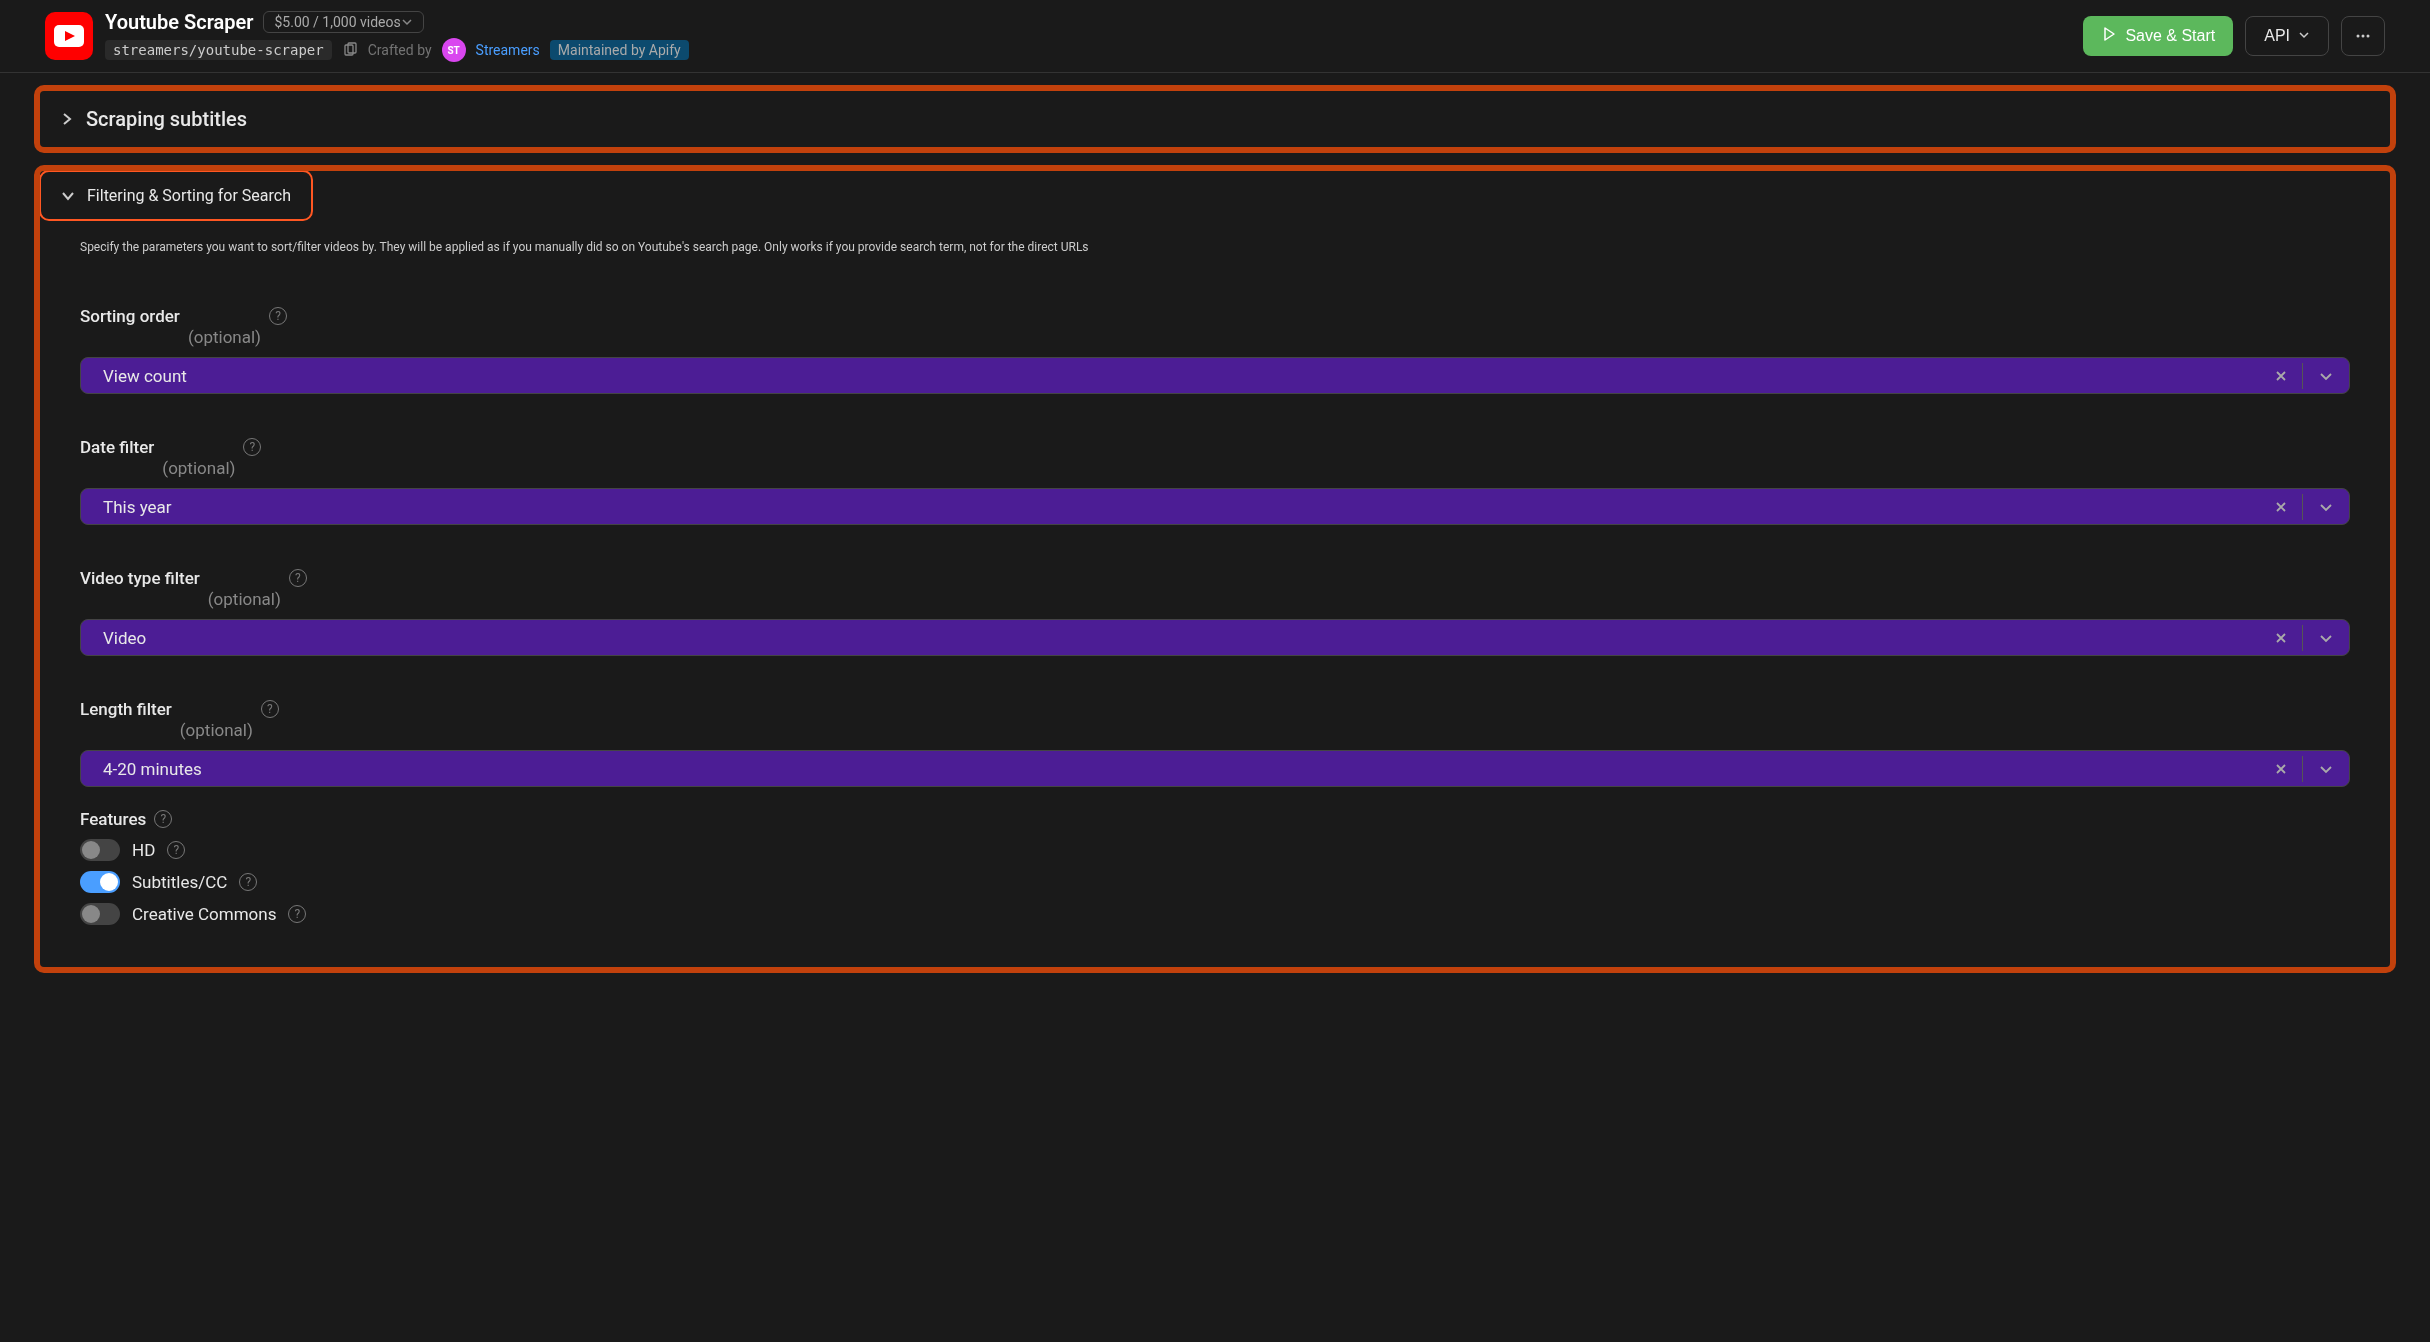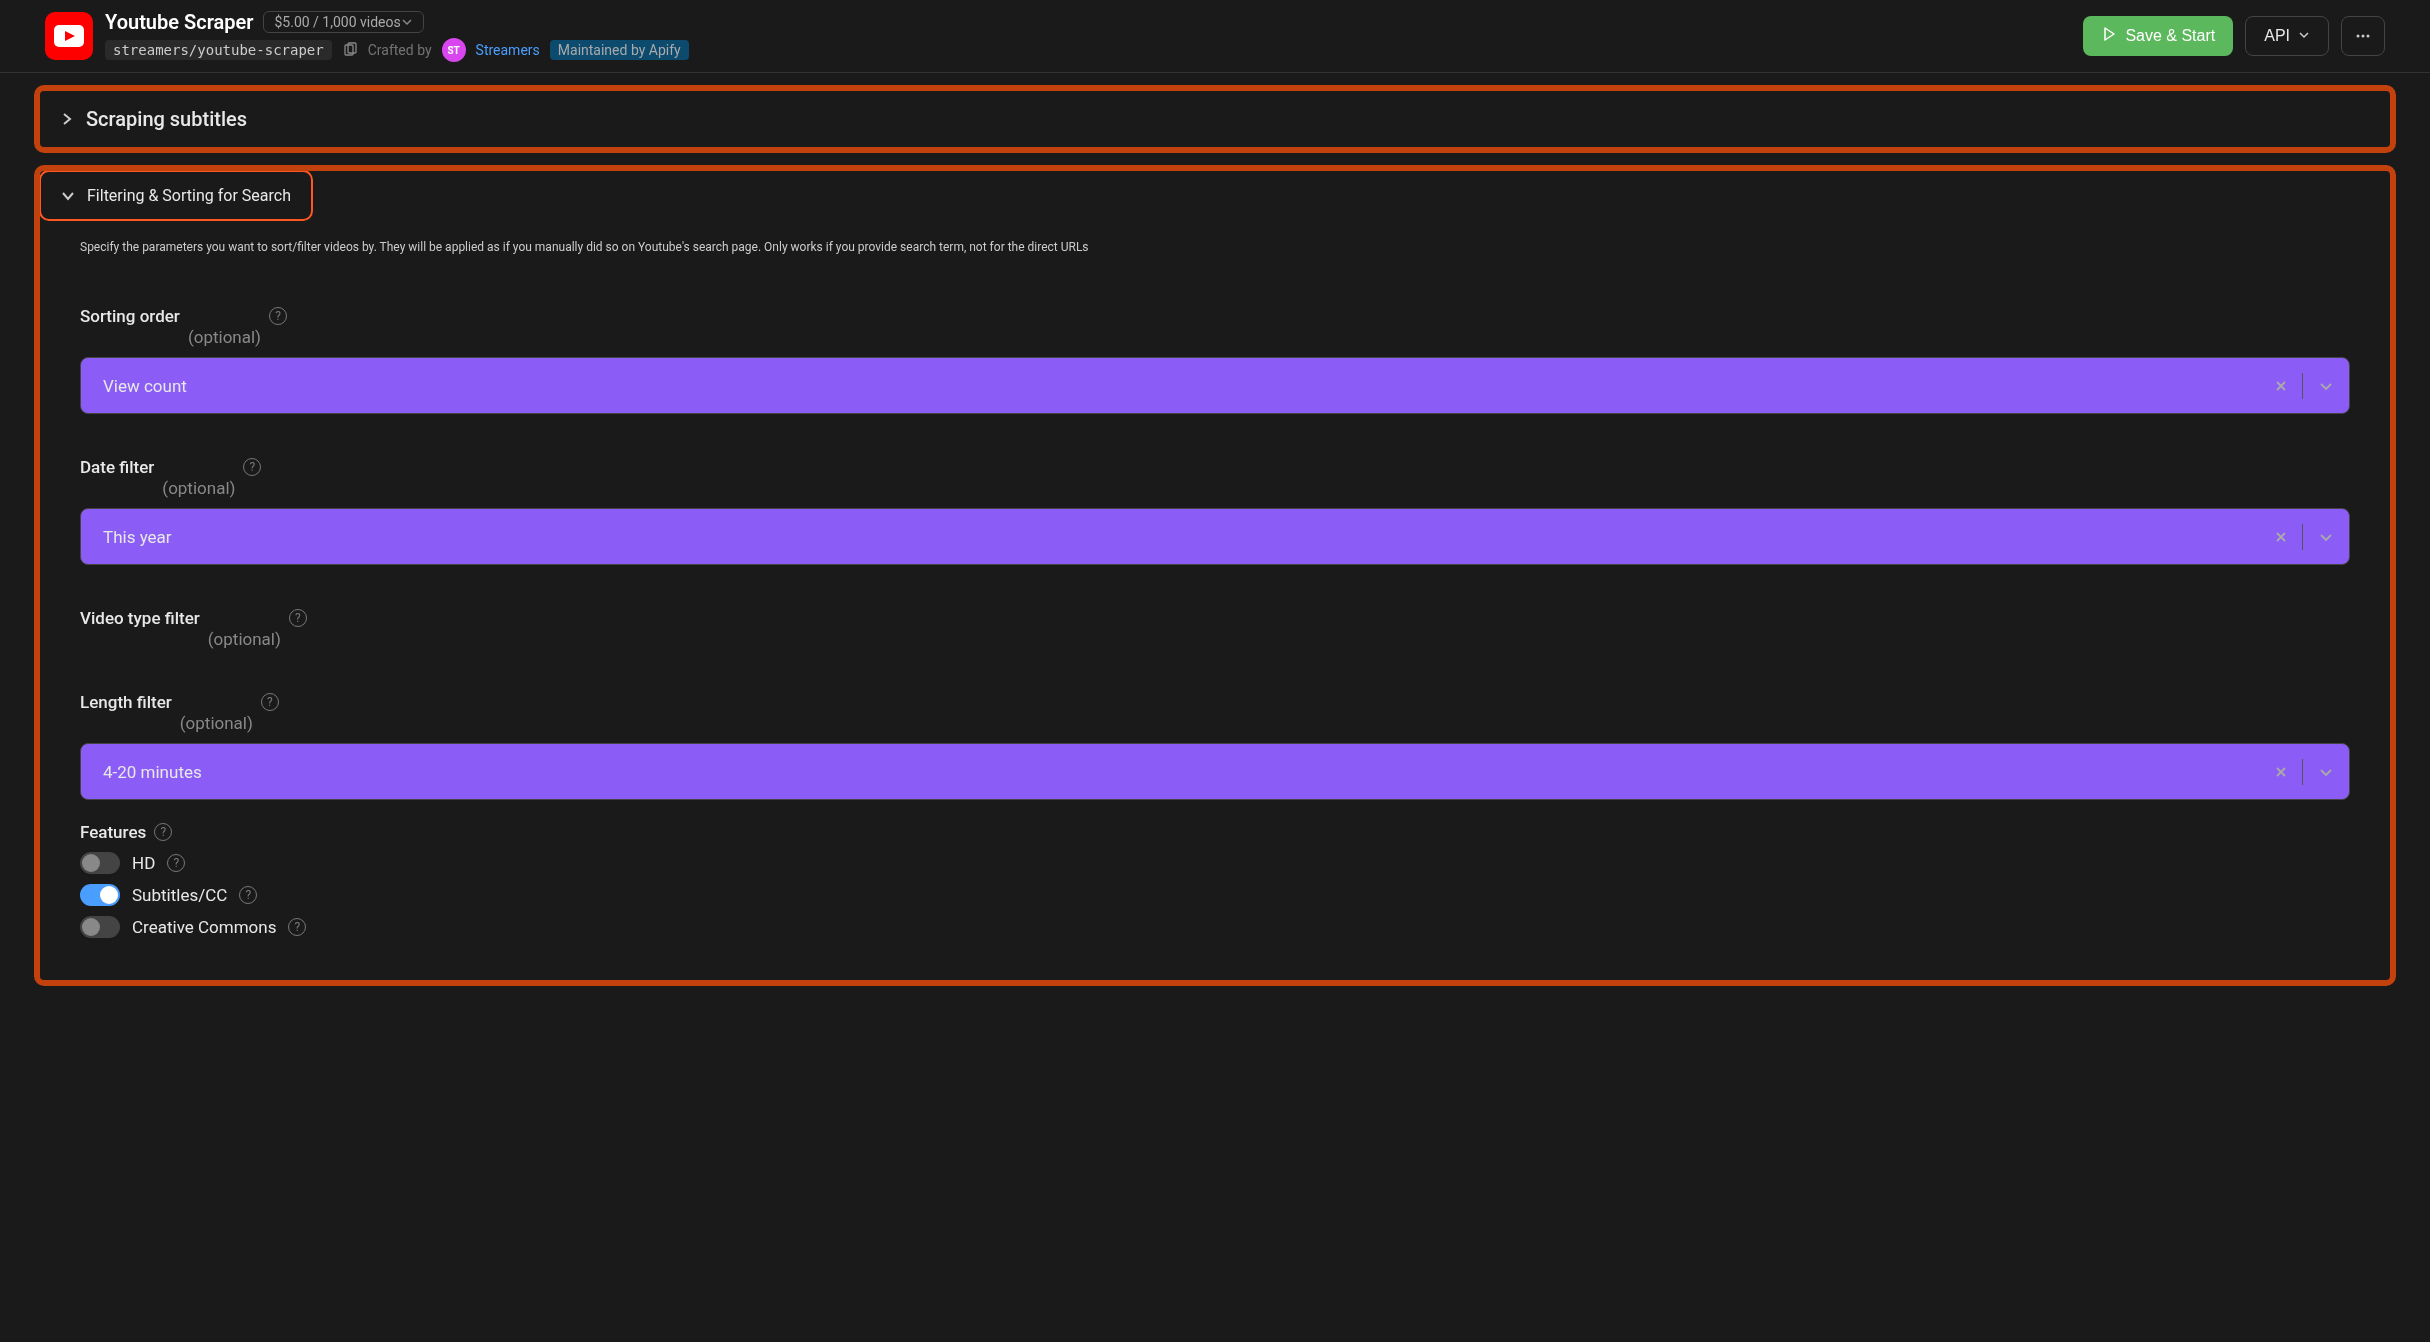--- a/index.html
+++ b/index.html
@@ -163,22 +163,22 @@
       align-items: center;
       justify-content: center;
       font-size: 12px;
       cursor: pointer;
     }
     .select-box {
       display: flex;
       align-items: center;
       border: 1px solid #444;
       border-radius: 8px;
-      background: #8b5cf6;
-      height: 57px;
+      background: #4c1d95;
+      height: 37px;
     }
     .select-value { flex: 1; padding: 0 22px; color: #e8e8e8; font-size: 17px; }
     .select-clear {
       padding: 0 14px;
       color: #aaa;
       cursor: pointer;
       display: flex;
       align-items: center;
       height: 28px;
     }
@@ -353,20 +353,34 @@
           </span>
         </div>
       </div>
 
       <div class="field">
         <div class="field-label-row">
           <span class="field-label">Video type filter</span>
           <span class="optional">(optional)</span>
           <span class="help-icon">?</span>
         </div>
+        <div class="select-box">
+          <span class="select-value">Video</span>
+          <span class="select-clear">
+            <svg width="14" height="14" viewBox="0 0 14 14">
+                <path d="M3 3 L11 11 M11 3 L3 11" stroke="#aaa" stroke-width="1.8"></path>
+              </svg>
+          </span>
+          <span class="select-divider"></span>
+          <span class="select-caret">
+            <svg width="14" height="14" viewBox="0 0 14 14">
+                <path d="M2 5 L7 10 L12 5" stroke="#aaa" stroke-width="1.8" fill="none"></path>
+              </svg>
+          </span>
+        </div>
       </div>
 
       <div class="field">
         <div class="field-label-row">
           <span class="field-label">Length filter</span>
           <span class="optional">(optional)</span>
           <span class="help-icon">?</span>
         </div>
         <div class="select-box">
           <span class="select-value">4-20 minutes</span>

